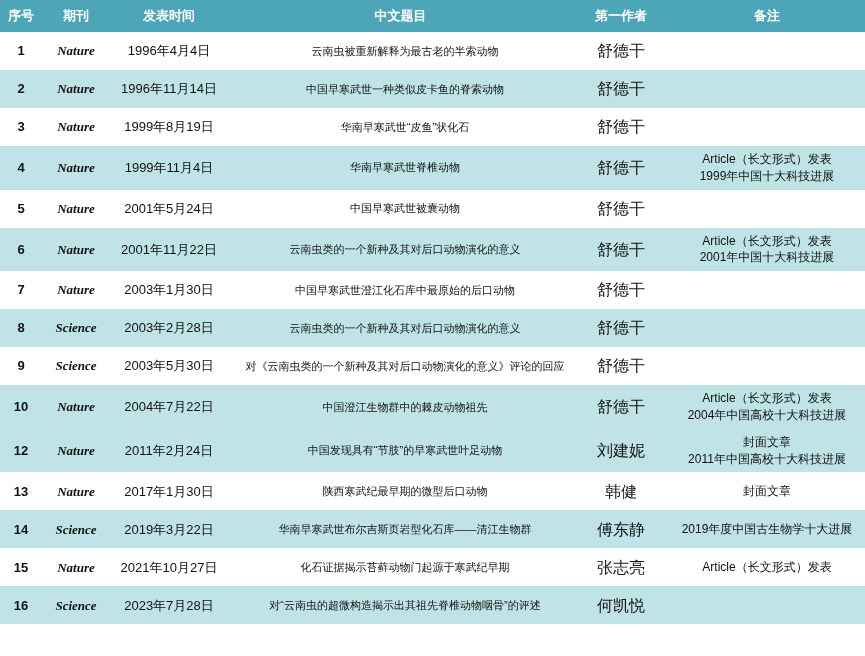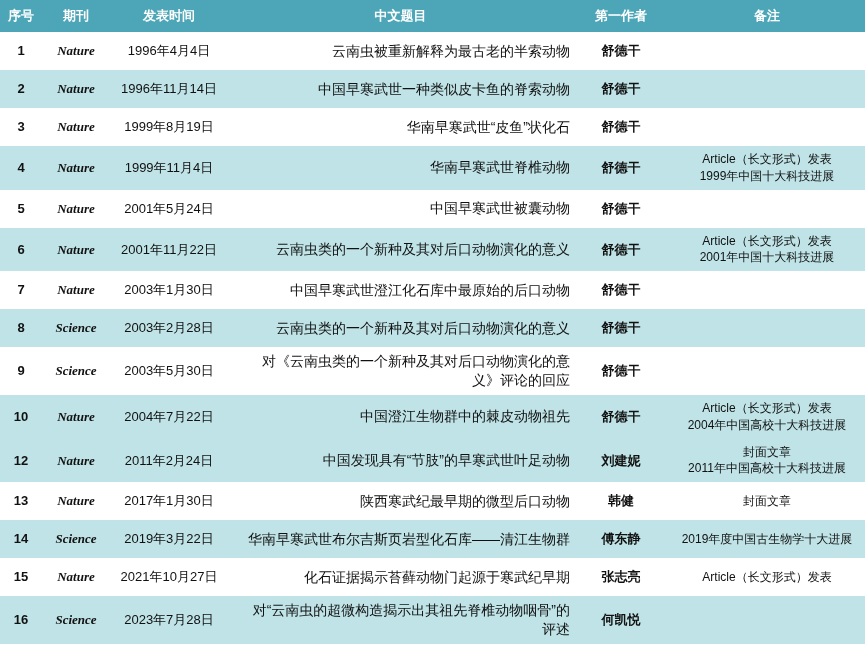--- a/index.html
+++ b/index.html
@@ -59,27 +59,26 @@
   td.col-journal {
     font-style: italic;
     font-weight: bold;
     font-size: 13px;
     font-family: Liberation Serif, serif;
   }
   td.col-date {
     font-size: 13px;
   }
   td.col-title {
-    text-align: right;
+    text-align: center;
     padding-left: 12px;
-    font-size: 14px;
+    font-size: 11px;
   }
   td.col-author {
-    font-size: 13px;
-    font-weight: bold;
+    font-size: 16px;
   }
   td.col-note {
     font-size: 12px;
     line-height: 1.4;
   }
   .note-line { display: block; }
 </style>
 </head>
 <body>
 

